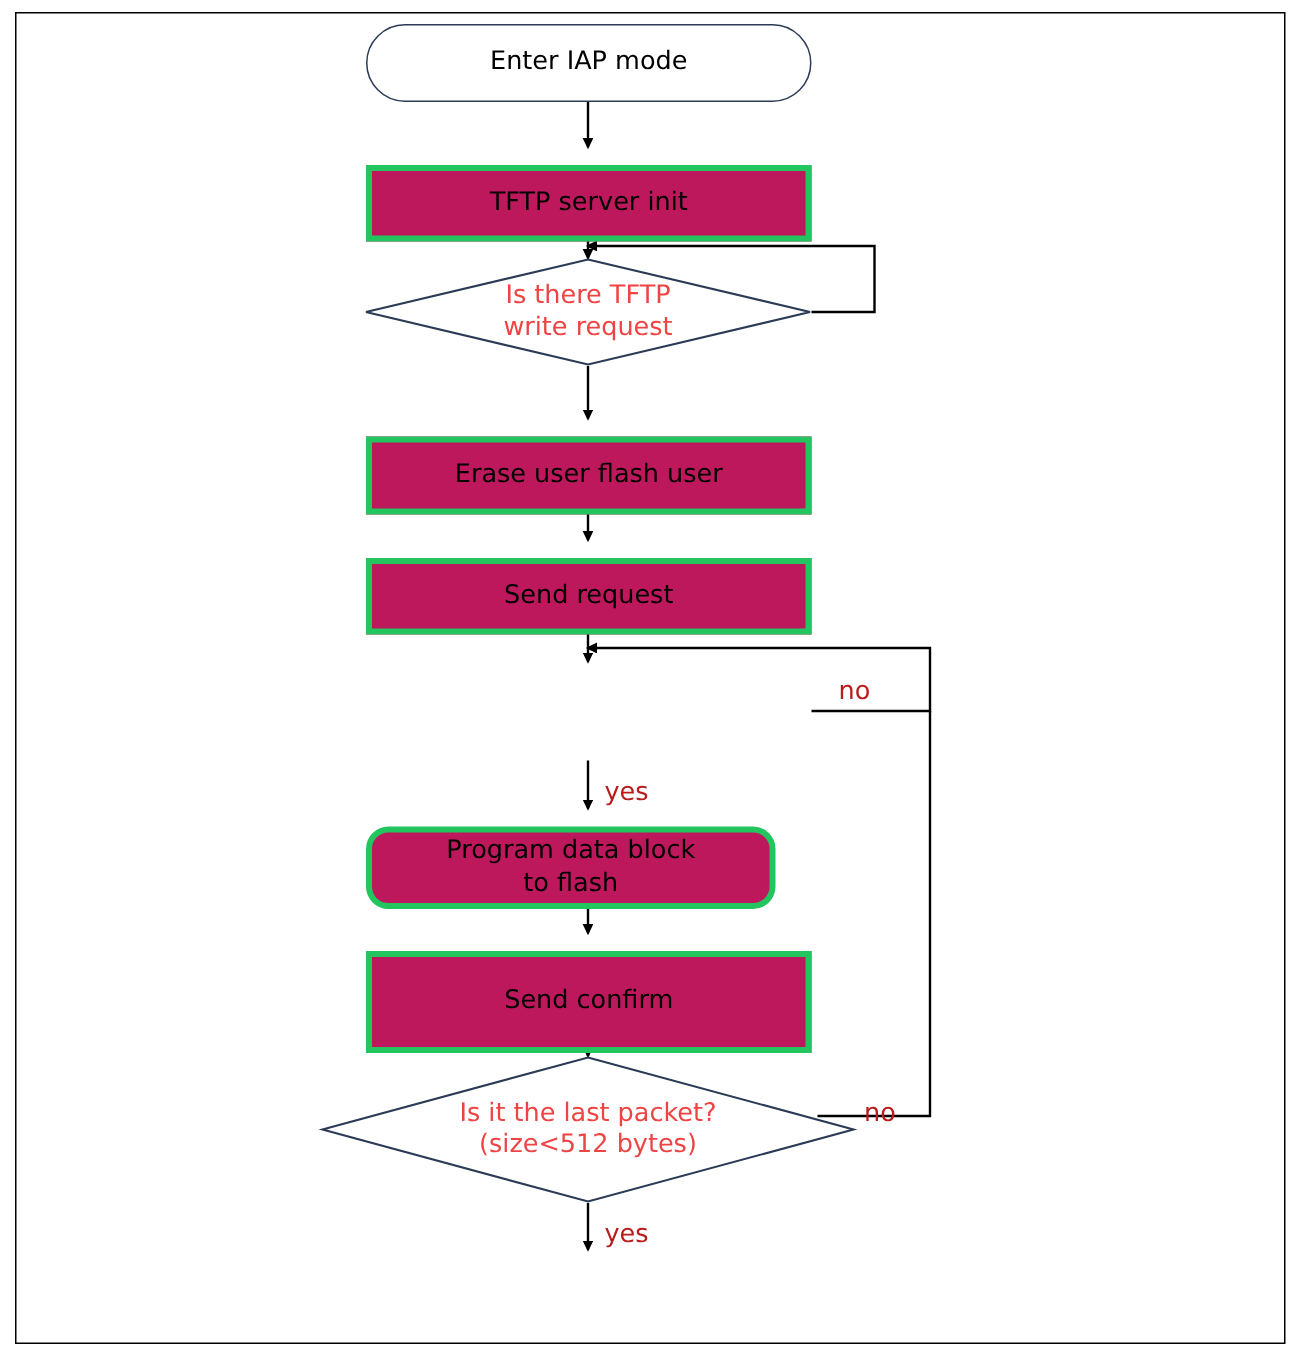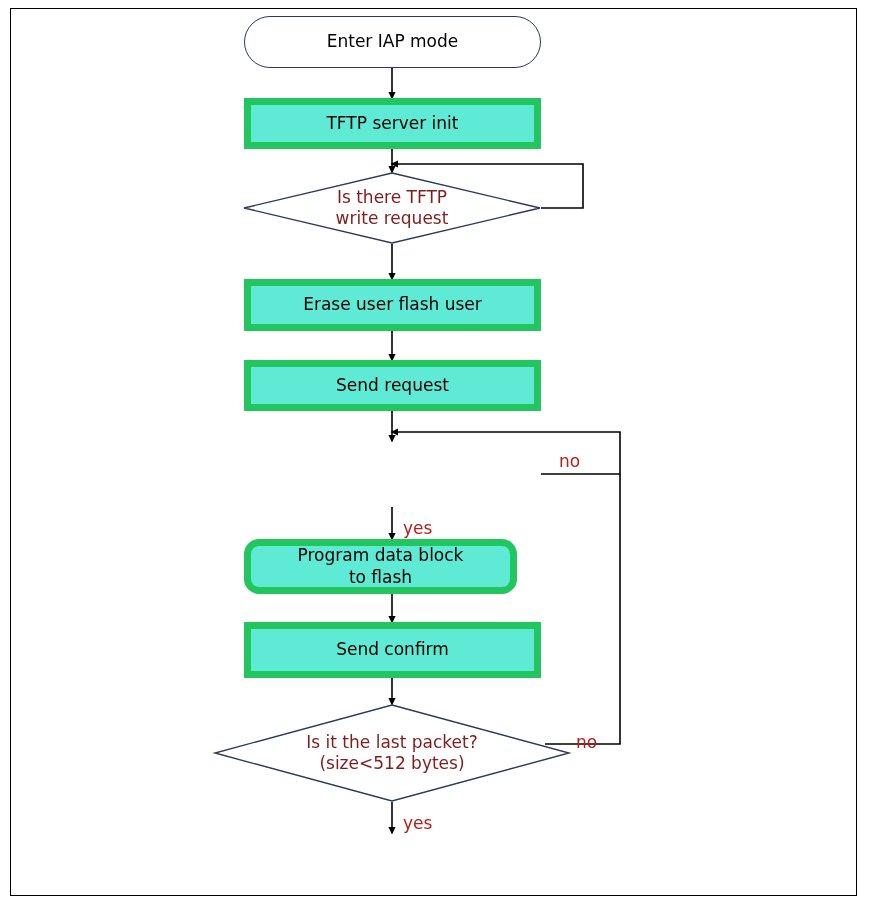--- a/index.html
+++ b/index.html
@@ -33,22 +33,23 @@
     display: flex;
     align-items: center;
     justify-content: center;
     text-align: center;
     color: #000000;
     font-size: 17px;
     line-height: 1.25;
     font-family: "DejaVu Sans", sans-serif;
   }
   .rect {
-    border: 7px solid #22c55e;
-    background: #5eead4;
+    border: 4px solid #22c55e;
+    background: #be185d;
+    margin-top: 12px;
   }
   .terminator {
     border: 1px solid #2b3a55;
     background: #ffffff;
     border-radius: 26px;
   }
   .diamond-wrap {
     position: absolute;
   }
   .diamond-wrap svg {
@@ -62,21 +63,21 @@
     left: 0;
     top: 0;
     width: 100%;
     height: 100%;
     display: flex;
     align-items: center;
     justify-content: center;
     text-align: center;
     font-size: 17px;
     line-height: 1.25;
-    color: #7f1d1d;
+    color: #ef4444;
     font-family: "DejaVu Sans", sans-serif;
   }
   .edge-label {
     position: absolute;
     font-size: 17px;
     color: #b91c1c;
     font-family: "DejaVu Sans", sans-serif;
     white-space: nowrap;
   }
   #edges {
@@ -152,21 +153,21 @@
 
   <div class="node rect" style="left:244px; top:360px; width:297px; height:51px;">
     <span>Send request</span>
   </div>
 
 
   <div class="node rect" style="left:244px; top:539px; width:273px; height:55px;border-radius:15px;">
     <span>Program data block<br>to flash</span>
   </div>
 
-  <div class="node rect" style="left:244px; top:622px; width:297px; height:56px;">
+  <div class="node rect" style="left:244px; top:622px; width:297px; height:68px;">
     <span>Send confirm</span>
   </div>
 
   <div class="diamond-wrap" style="left:214px; top:704px; width:356px; height:98px;">
     <svg width="356" height="98" viewBox="0 0 356 98">
       <polygon points="178,1 355,49 178,97 1,49" fill="#ffffff" stroke="#2b3a55" stroke-width="1.4"></polygon>
     </svg>
     <div class="diamond-label">
       <span>Is it the last packet?<br>(size&lt;512 bytes)</span>
     </div>

